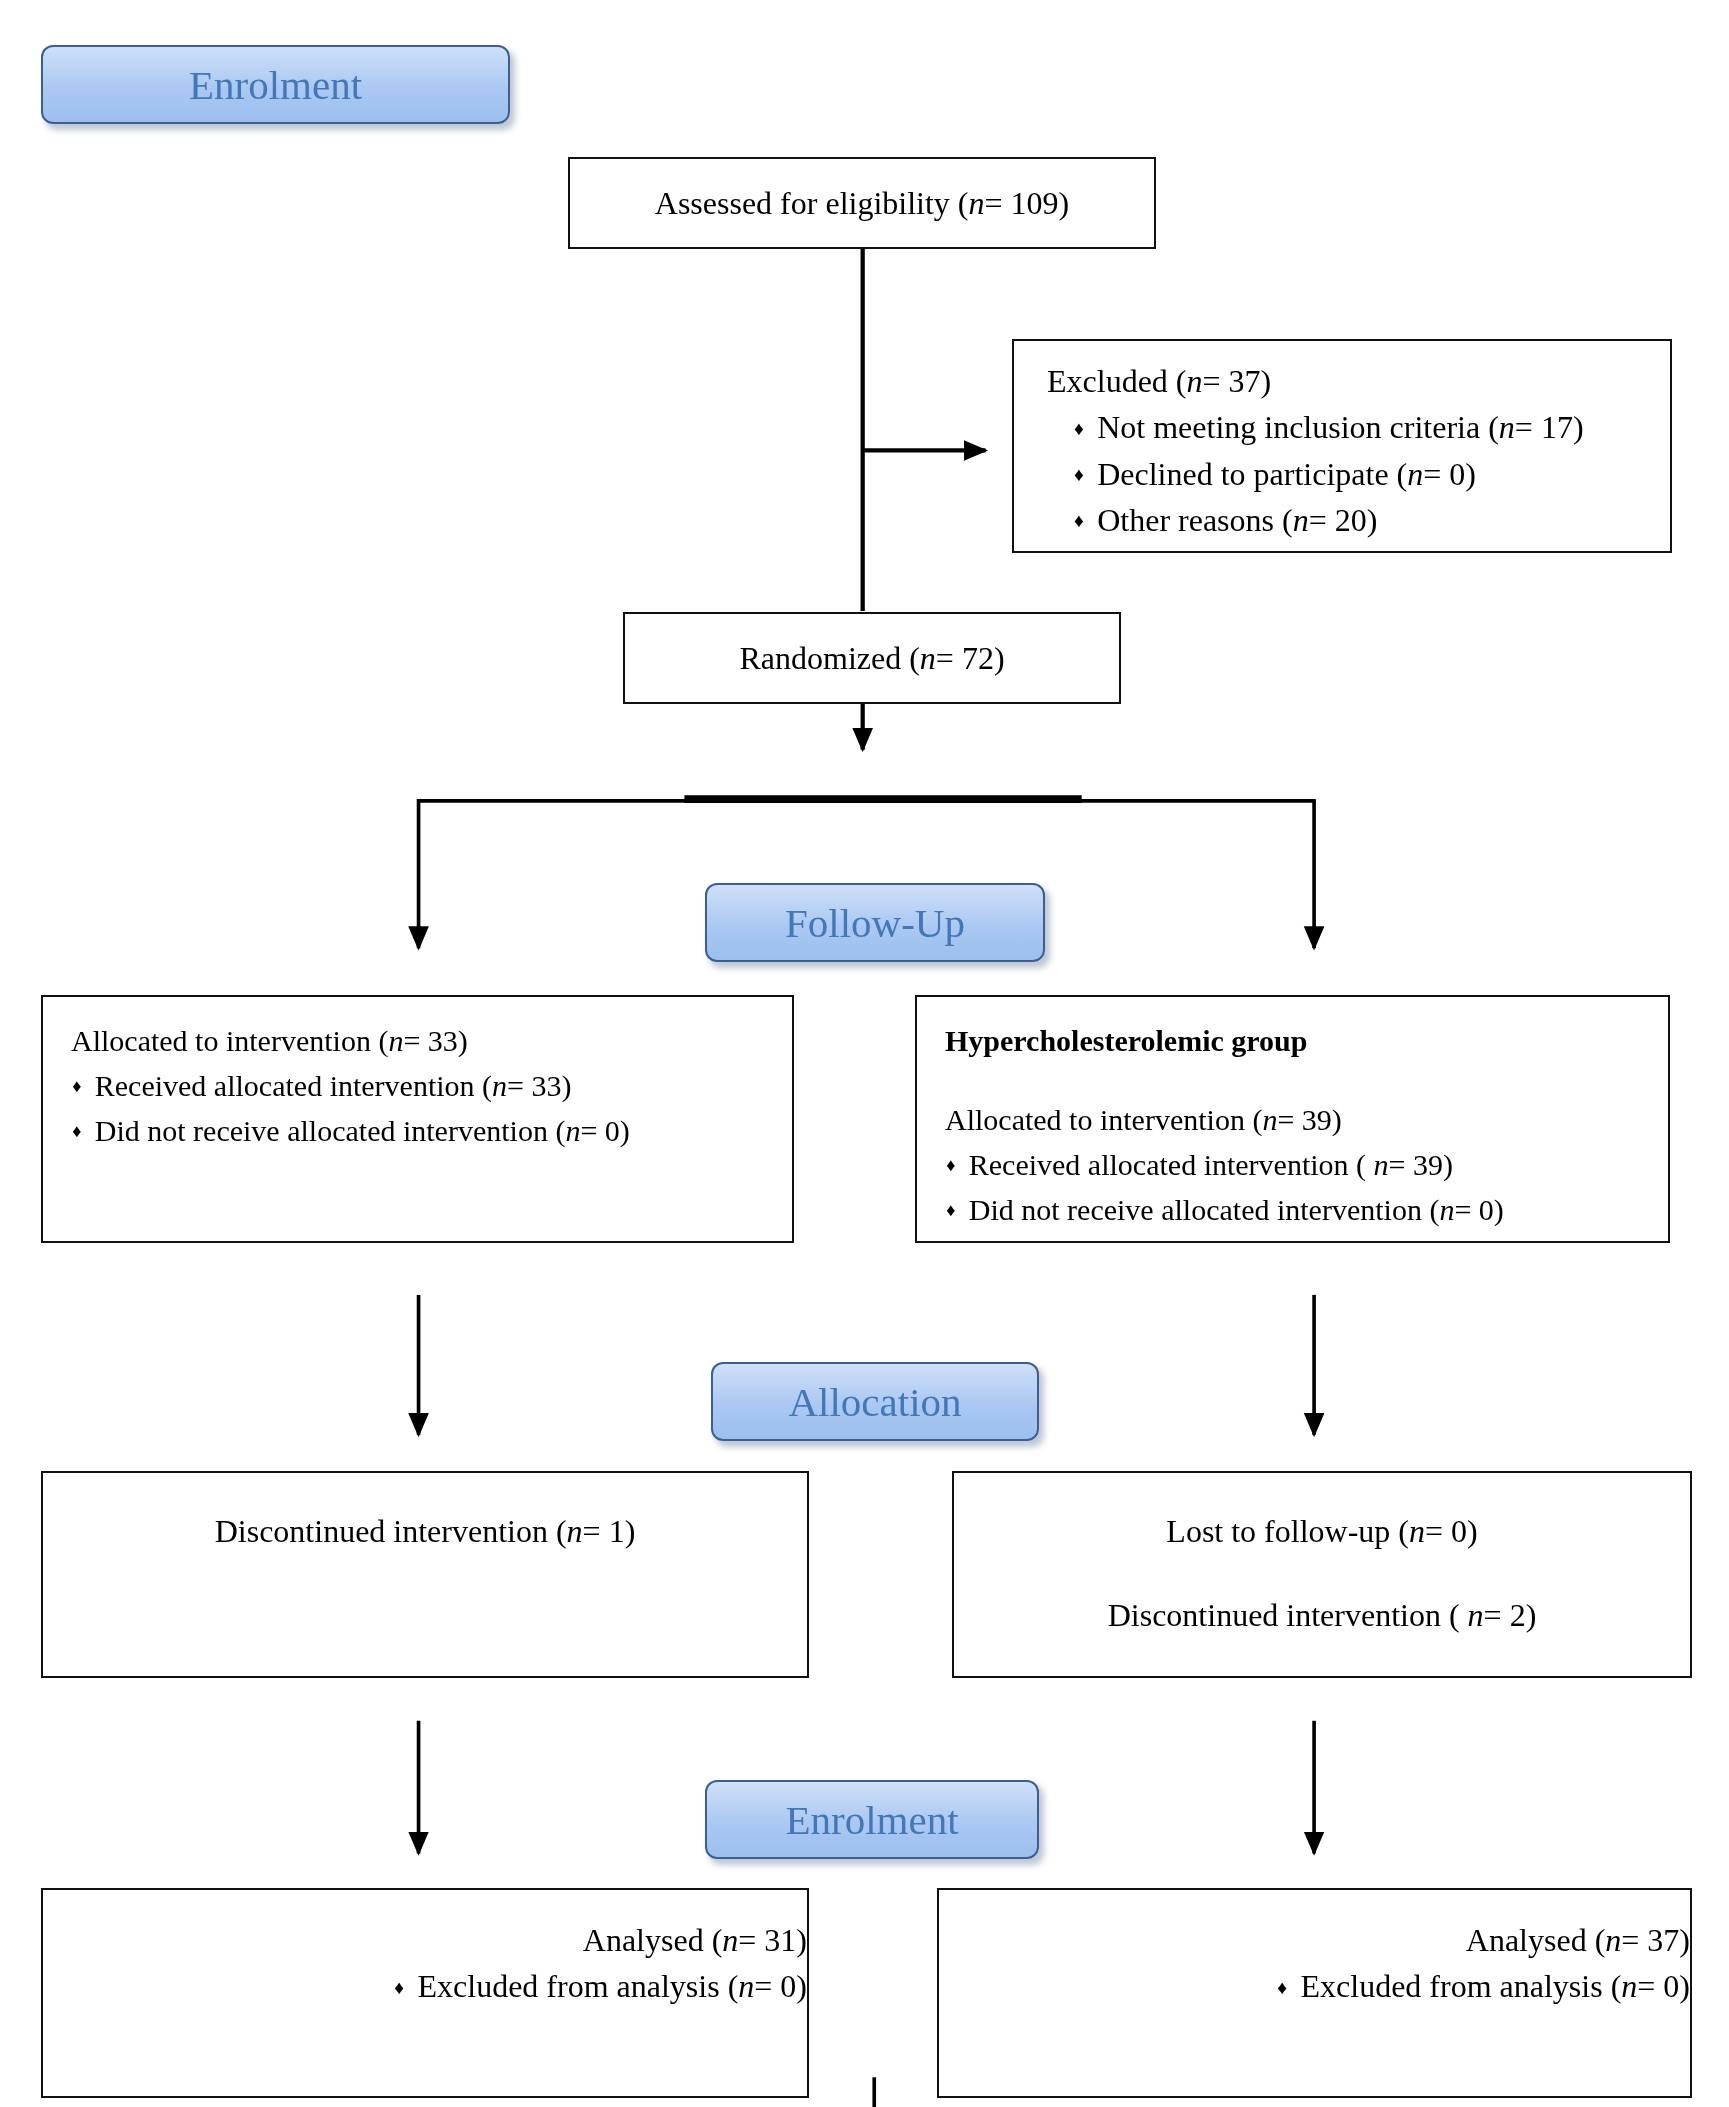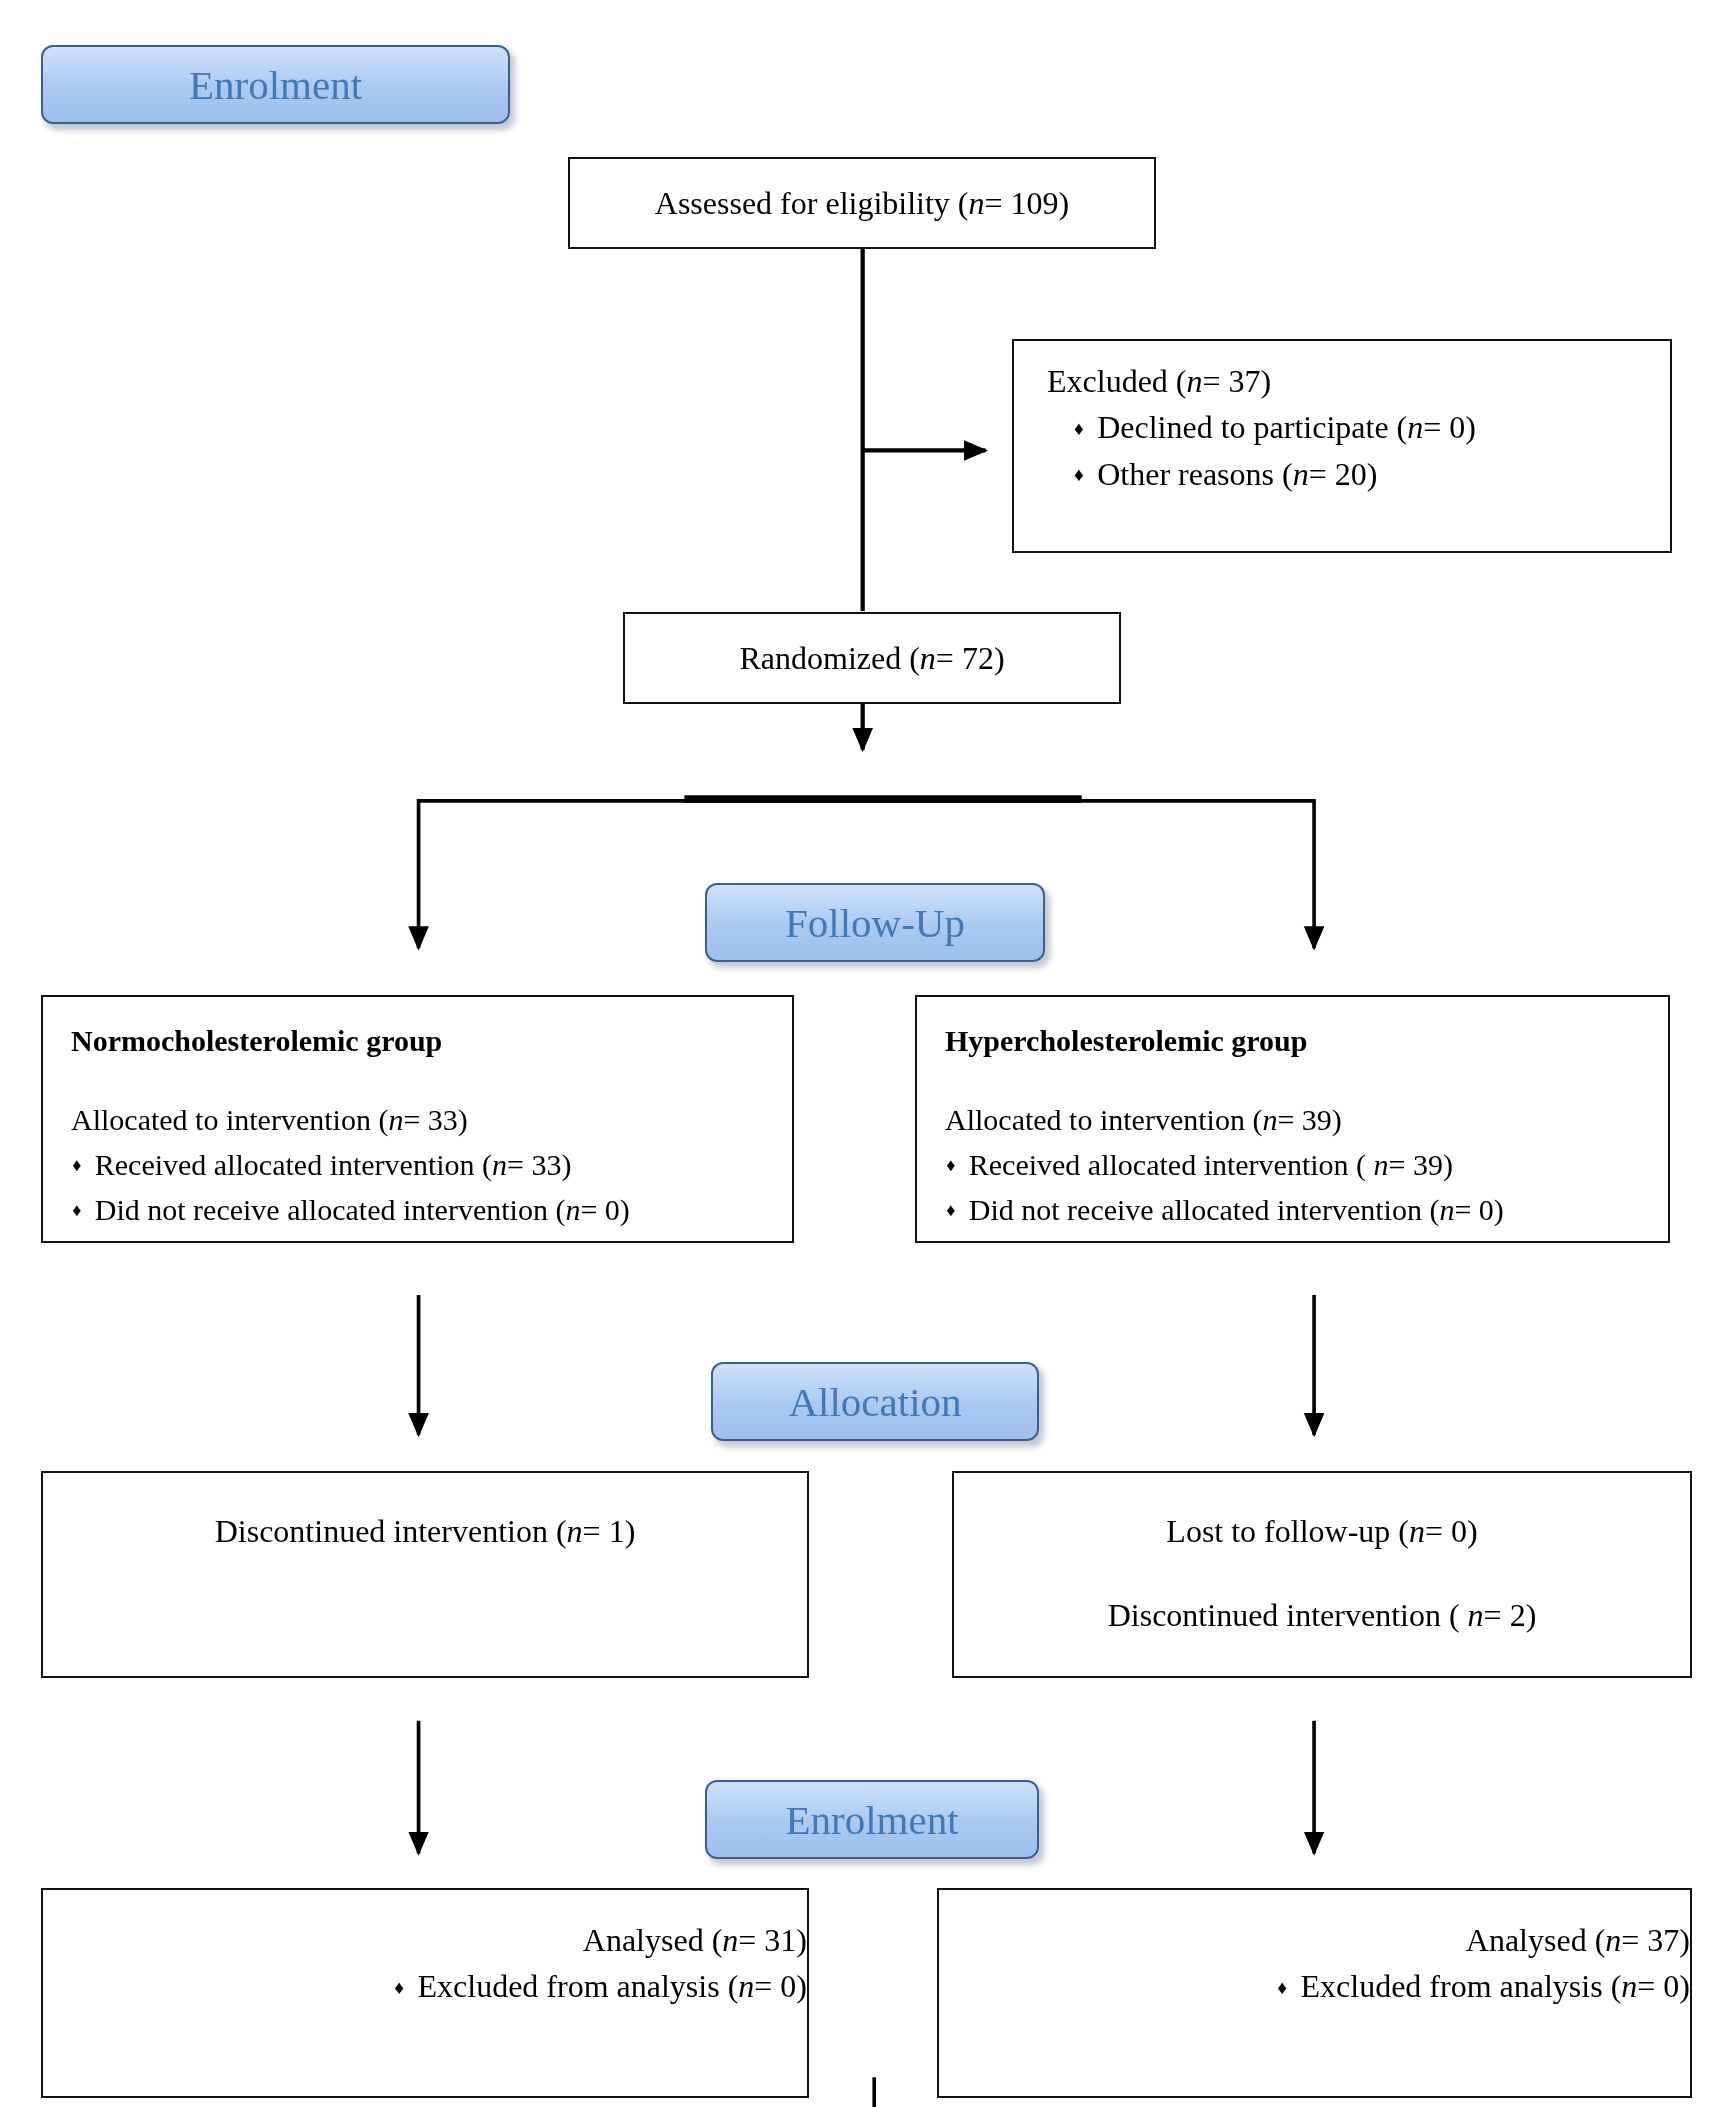--- a/index.html
+++ b/index.html
@@ -114,33 +114,35 @@
     <span>Enrolment</span>
   </div>
 
   <div class="box center-box box-assessed">
     <span>Assessed for eligibility (<i>n</i>= 109)</span>
   </div>
 
   <div class="box box-excluded">
     <div>Excluded (<i>n</i>= 37)</div>
     <div class="li">
+      <span class="blt">♦</span><span>Not meeting inclusion criteria (<i>n</i>= 17)</span>
+    </div>
+    <div class="li">
       <span class="blt">♦</span><span>Declined to participate (<i>n</i>= 0)</span>
     </div>
     <div class="li">
       <span class="blt">♦</span><span>Other reasons (<i>n</i>= 20)</span>
     </div>
   </div>
 
   <div class="box center-box box-randomized">
     <span>Randomized (<i>n</i>= 72)</span>
   </div>
 
   <div class="box group-box box-normo-group">
-    <div class="g-title">Normocholesterolemic group</div>
     <div>Allocated to intervention (<i>n</i>= 33)</div>
     <div class="li">
       <span class="blt">♦</span><span>Received allocated intervention (<i>n</i>= 33)</span>
     </div>
     <div class="li">
       <span class="blt">♦</span><span>Did not receive allocated intervention (<i>n</i>= 0)</span>
     </div>
   </div>
 
   <div class="box group-box box-hyper-group">

